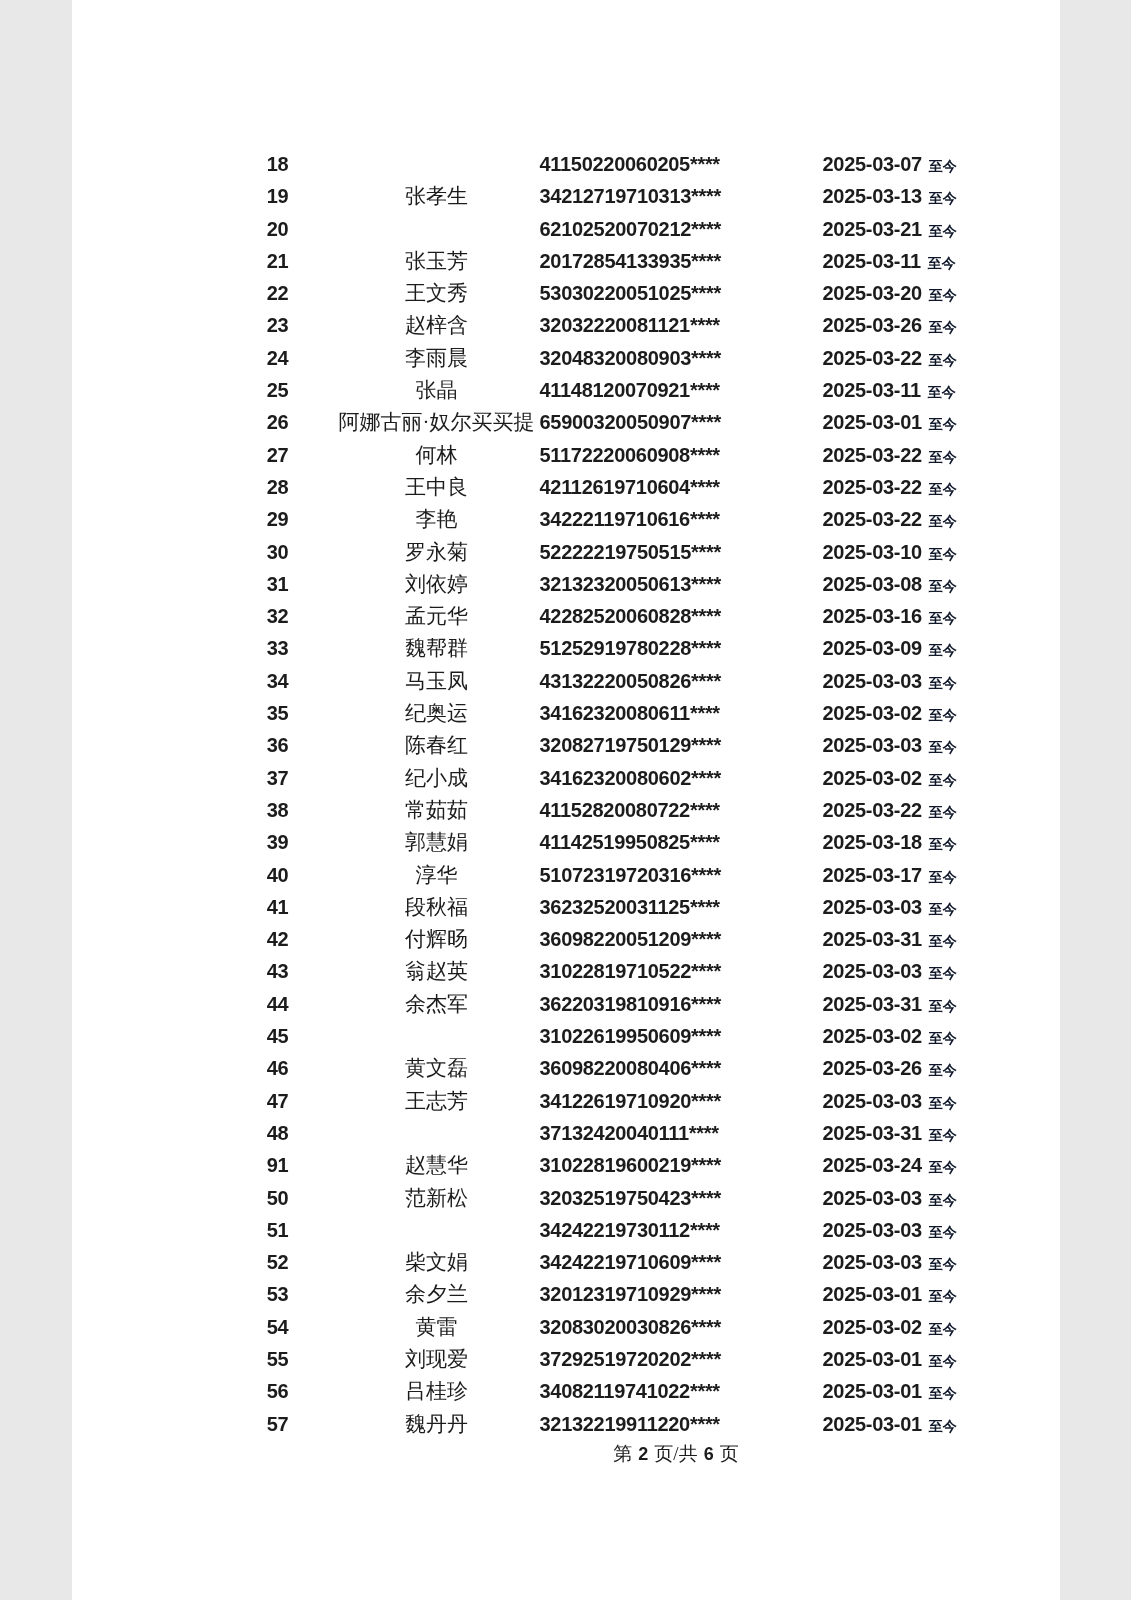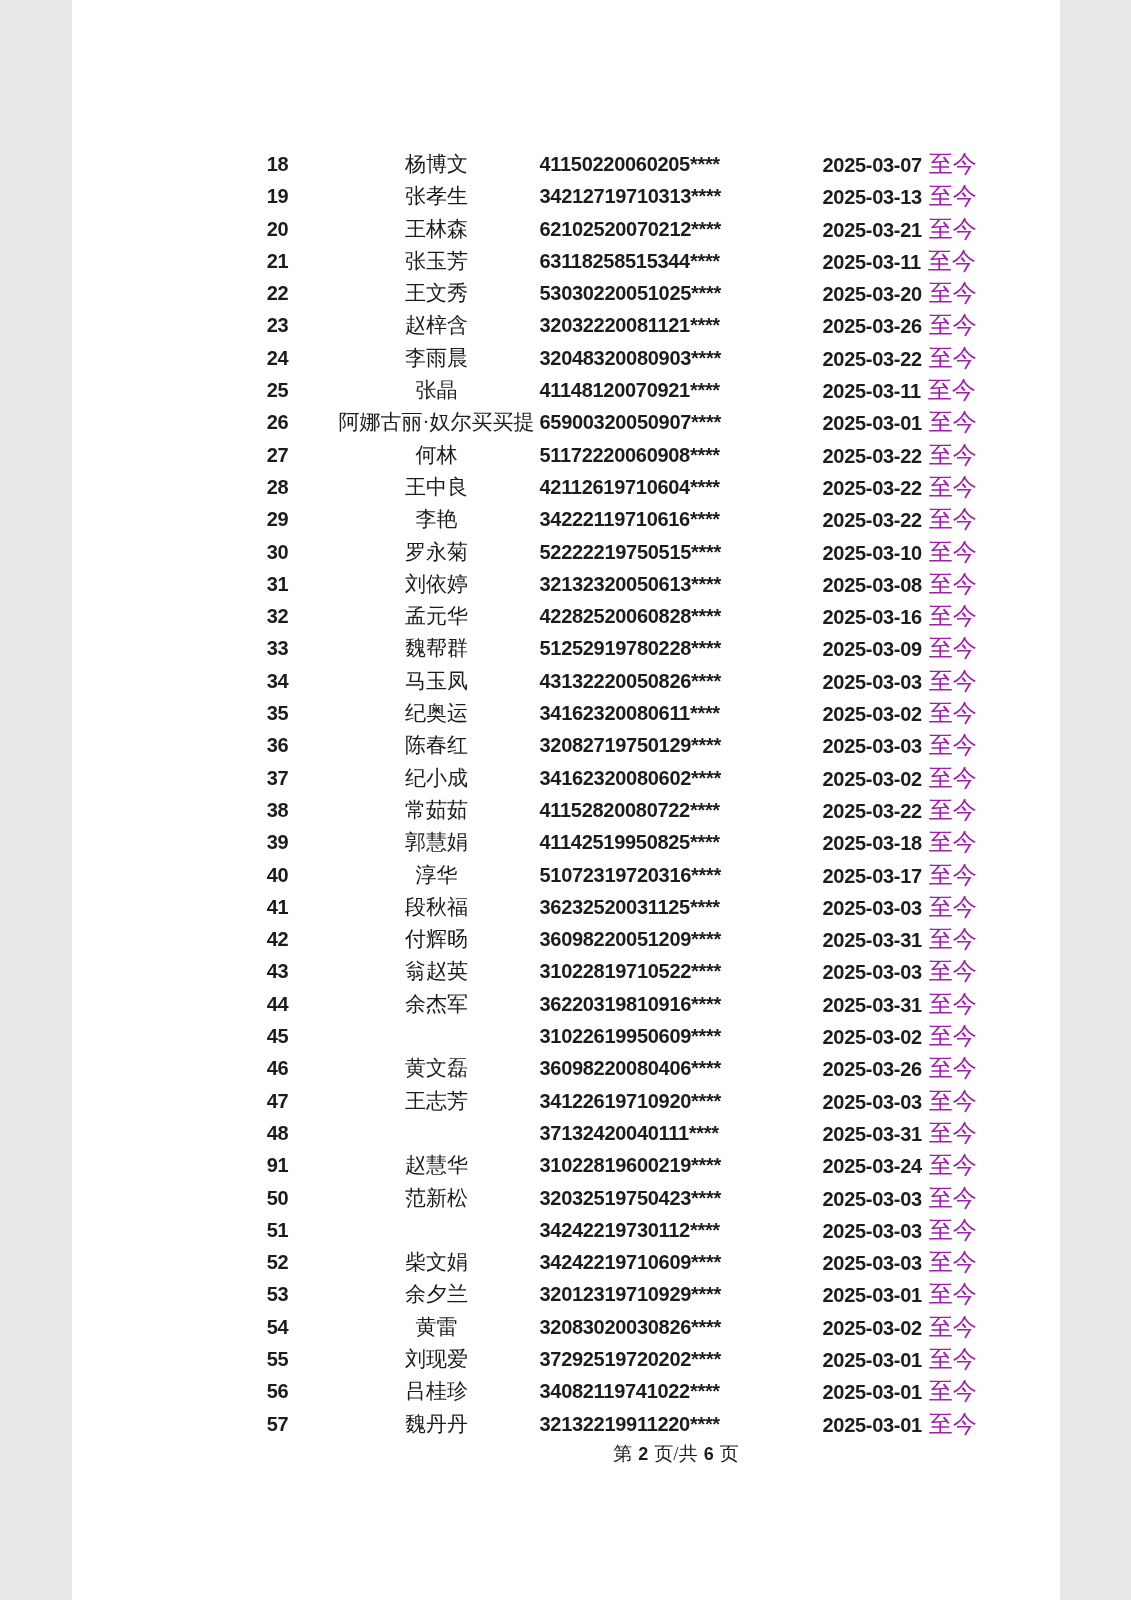--- a/index.html
+++ b/index.html
@@ -17,64 +17,62 @@
   .cell{position:absolute;top:0;height:32.3px;line-height:32.3px;white-space:nowrap;}
   .c-no{left:151px;width:110px;text-align:center;}
   .c-name{left:245px;width:240px;text-align:center;}
   .c-id{left:468px;}
   .c-date{left:751px;}
   .num{
     font-family:"Liberation Sans","DejaVu Sans",sans-serif;
     font-weight:700;font-size:20px;letter-spacing:-0.3px;
   }
   .cn{font-size:21px;}
-  .date-suffix{color:#a21caf;margin-left:7px;font-size:24px;font-weight:400;
+  .date-suffix{color:#0f172a;margin-left:7px;font-size:14px;font-weight:700;
     font-family:"Liberation Serif","DejaVu Serif",serif;}
   .footer{
     position:absolute;top:1441px;left:0;width:1131px;
     text-align:center;font-size:19px;line-height:26px;padding-left:39px;
   }
   .footer .fnum{
     font-family:"Liberation Sans","DejaVu Sans",sans-serif;
     font-weight:700;font-size:18px;margin:0 6px;
   }
   .stamp{position:absolute;left:1053px;top:1183px;width:78px;height:272px;}
   .stamp text{font-weight:700;}
 </style>
 </head>
 <body>
 
 <div class="page">
 
   <div class="rows" id="rows-container">
     <div class="row">
       <span class="cell c-no num">18</span>
-      <span class="cell c-name cn">杨博文</span>
       <span class="cell c-id num">41150220060205****</span>
       <span class="cell c-date"><span class="num">2025-03-07</span><span class="date-suffix">至今</span></span>
     </div>
 
     <div class="row">
       <span class="cell c-no num">19</span>
       <span class="cell c-name cn">张孝生</span>
       <span class="cell c-id num">34212719710313****</span>
       <span class="cell c-date"><span class="num">2025-03-13</span><span class="date-suffix">至今</span></span>
     </div>
 
     <div class="row">
       <span class="cell c-no num">20</span>
-      <span class="cell c-name cn">王林森</span>
       <span class="cell c-id num">62102520070212****</span>
       <span class="cell c-date"><span class="num">2025-03-21</span><span class="date-suffix">至今</span></span>
     </div>
 
     <div class="row">
       <span class="cell c-no num">21</span>
       <span class="cell c-name cn">张玉芳</span>
-      <span class="cell c-id num">63118258515344****</span>
+      <span class="cell c-id num">20172854133935****</span>
       <span class="cell c-date"><span class="num">2025-03-11</span><span class="date-suffix">至今</span></span>
     </div>
 
     <div class="row">
       <span class="cell c-no num">22</span>
       <span class="cell c-name cn">王文秀</span>
       <span class="cell c-id num">53030220051025****</span>
       <span class="cell c-date"><span class="num">2025-03-20</span><span class="date-suffix">至今</span></span>
     </div>
 

